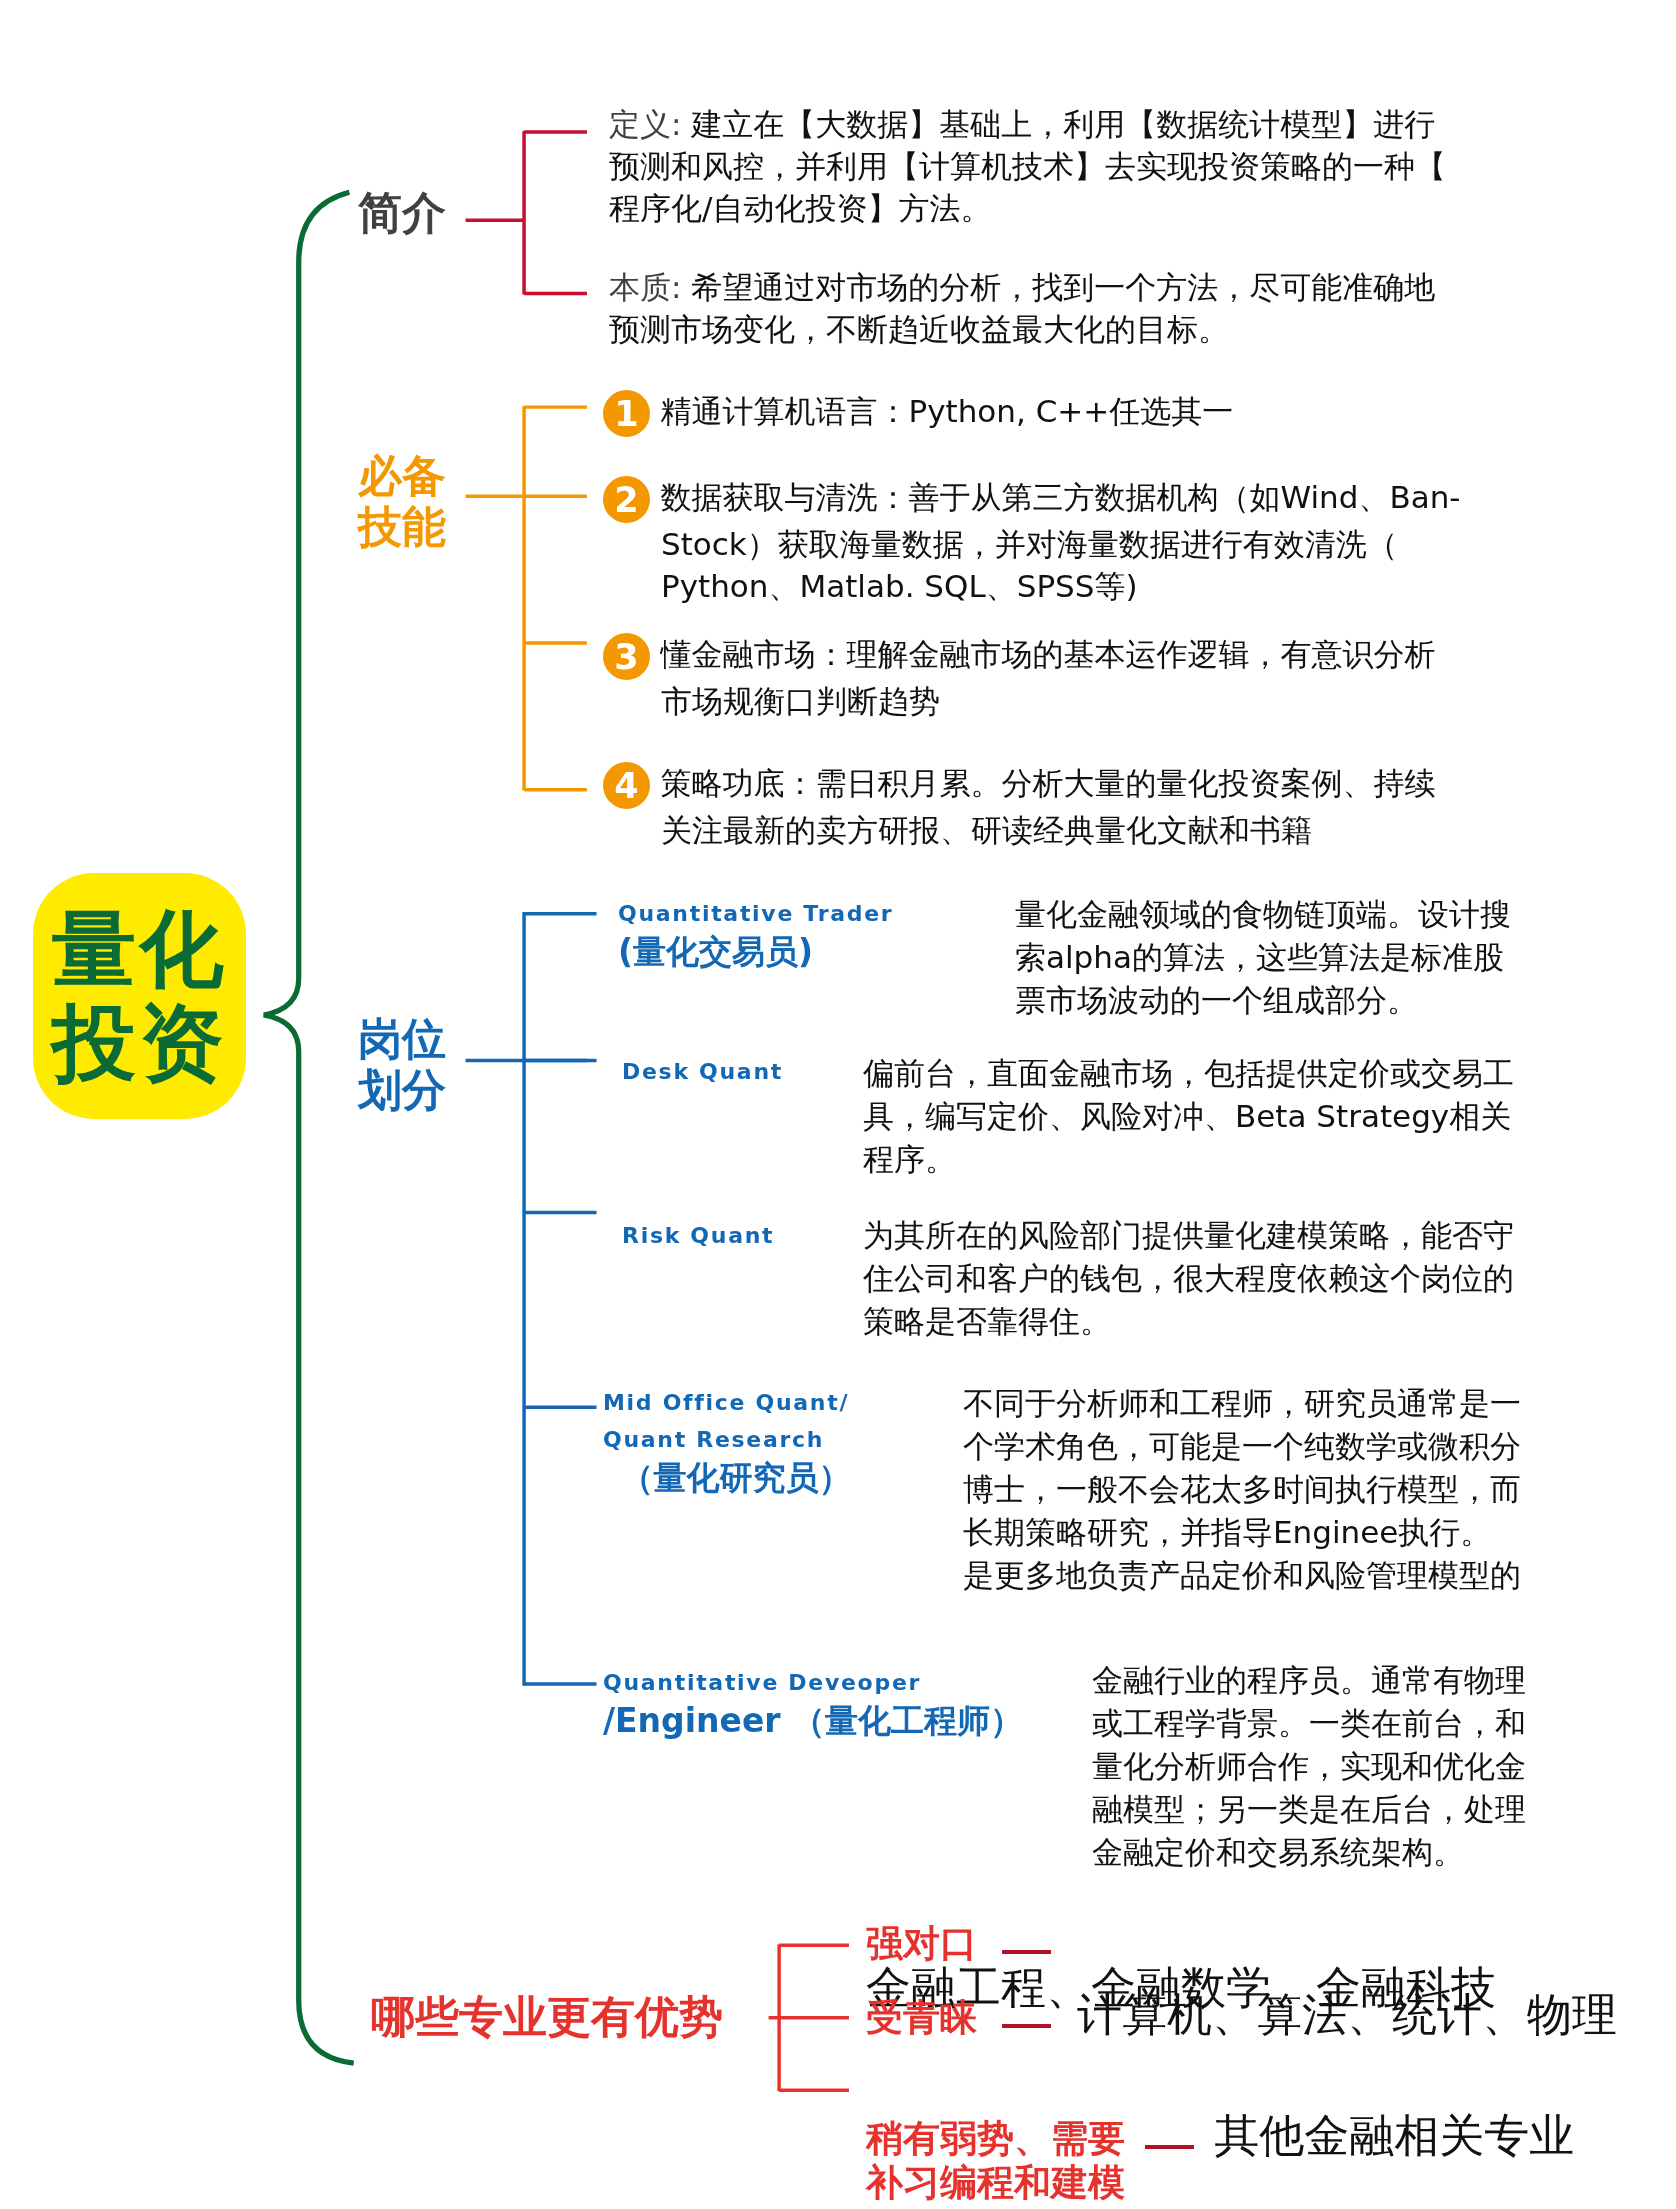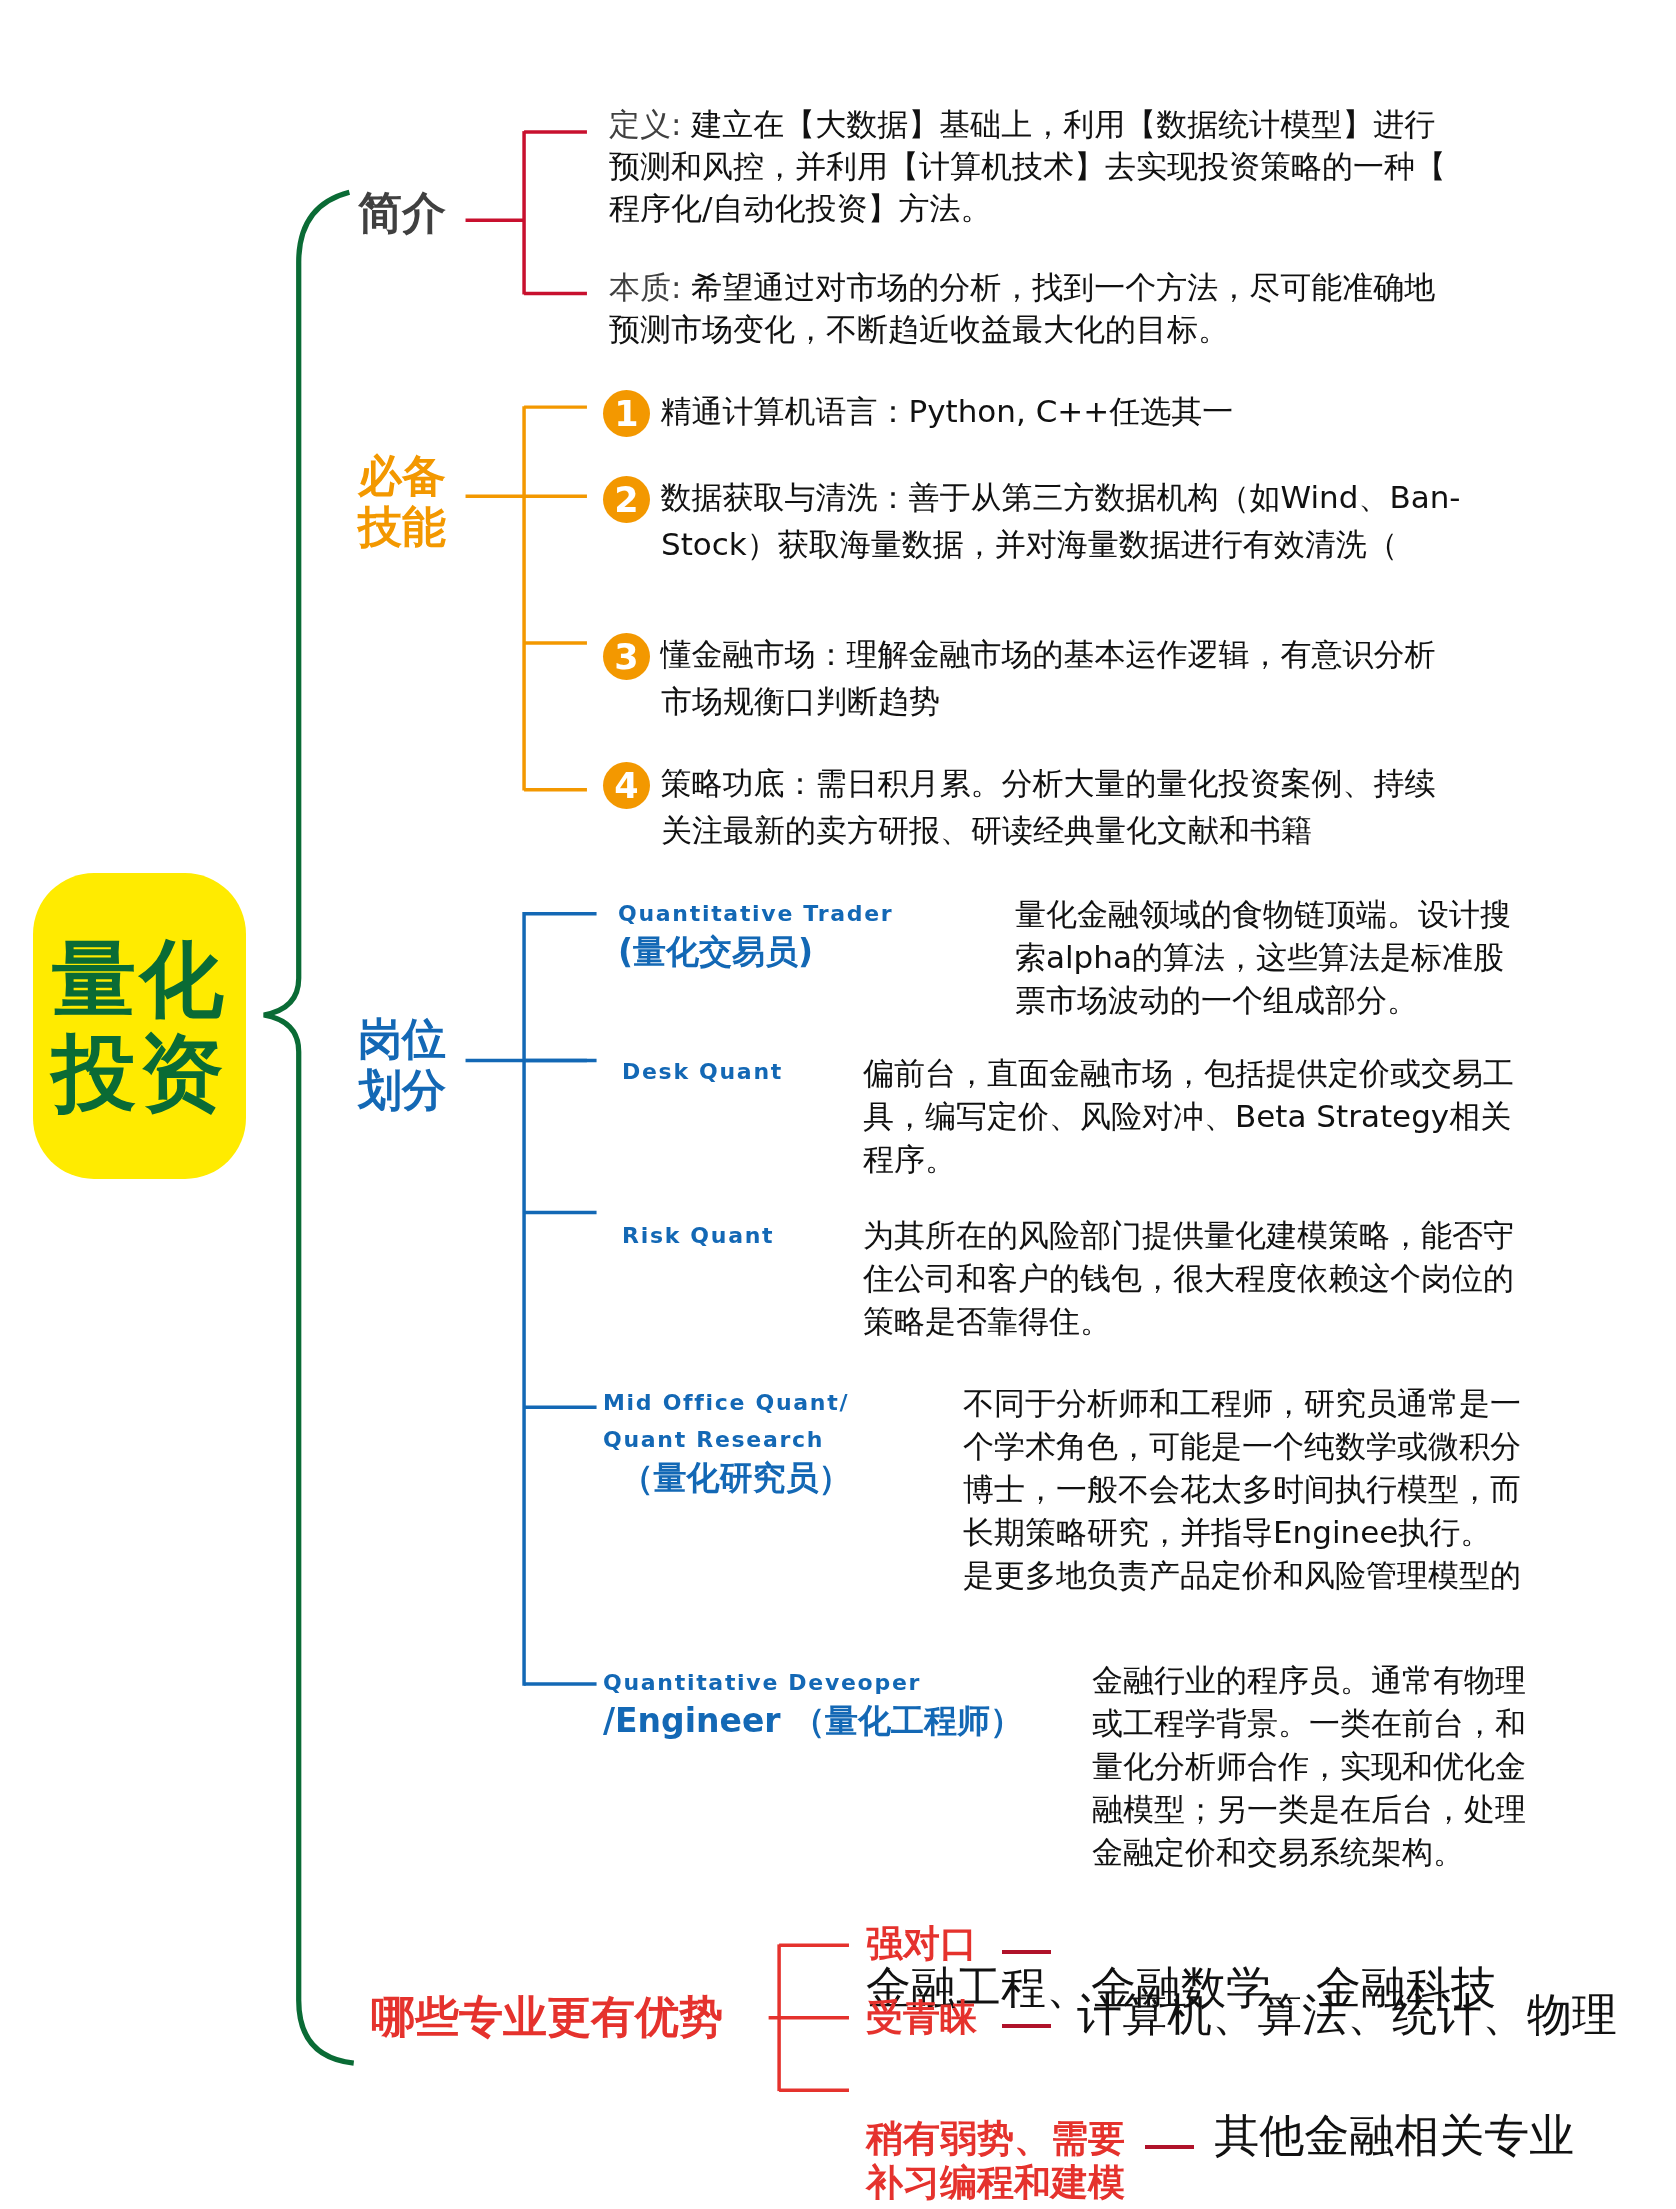--- a/index.html
+++ b/index.html
@@ -1,20 +1,20 @@
 <!DOCTYPE html>
 <html style="font-size:14px"><head>
 <meta charset="utf-8">
 <style>
   html, body { margin:0; padding:0; background:#ffffff; }
   body { width:1677px; height:2210px; position:relative; overflow:hidden;
          font-family:"DejaVu Sans","Liberation Sans",sans-serif; color:#111; }
   .abs { position:absolute; }
   svg.lines { position:absolute; left:0; top:0; width:1677px; height:2210px; }
-  .root-box { left:33px; top:873px; width:213px; height:306px; background:#ffeb00;
+  .root-box { left:33px; top:873px; width:213px; height:246px; background:#ffeb00;
               border-radius:61px; display:flex; flex-direction:column; align-items:center; justify-content:center; }
   .root-line { font-size:84px; font-weight:bold; color:#0a6b35; line-height:94px; letter-spacing:3.5px; }
   .branch { font-weight:bold; font-size:44px; line-height:51px; }
   .red { color:#404040; }
   .orange { color:#f39800; }
   .blue { color:#1368b5; }
   .brightred { color:#e5322d; }
   .txt { font-size:31px; line-height:42px; color:#111; white-space:nowrap; }
   .lbl { font-weight:normal; }
   .num { display:inline-flex; width:47px; height:47px; border-radius:50%; background:#f39800; color:#fff;
@@ -89,20 +89,21 @@
   <div>技能</div>
 </div>
 
 <div class="abs" style="left:603px; top:390px;">
   <div class="txt"><span class="num">1</span><span>精通计算机语言：Python, C++任选其一</span></div>
 </div>
 
 <div class="abs" style="left:603px; top:476px;">
   <div class="txt"><span class="num">2</span><span>数据获取与清洗：善于从第三方数据机构（如Wind、Ban-</span></div>
   <div class="txt" style="padding-left:58px;">Stock）获取海量数据，并对海量数据进行有效清洗（</div>
+  <div class="txt" style="padding-left:58px;">Python、Matlab. SQL、SPSS等)</div>
 </div>
 
 <div class="abs" style="left:603px; top:633px;">
   <div class="txt"><span class="num">3</span><span>懂金融市场：理解金融市场的基本运作逻辑，有意识分析</span></div>
   <div class="txt" style="padding-left:58px;">市场规衡口判断趋势</div>
 </div>
 
 <div class="abs" style="left:603px; top:762px;">
   <div class="txt"><span class="num">4</span><span>策略功底：需日积月累。分析大量的量化投资案例、持续</span></div>
   <div class="txt" style="padding-left:58px;">关注最新的卖方研报、研读经典量化文献和书籍</div>

